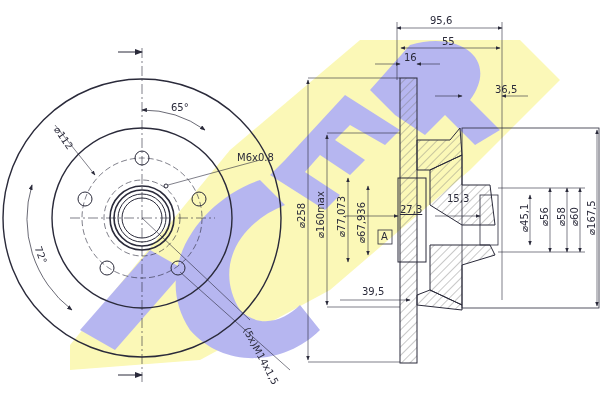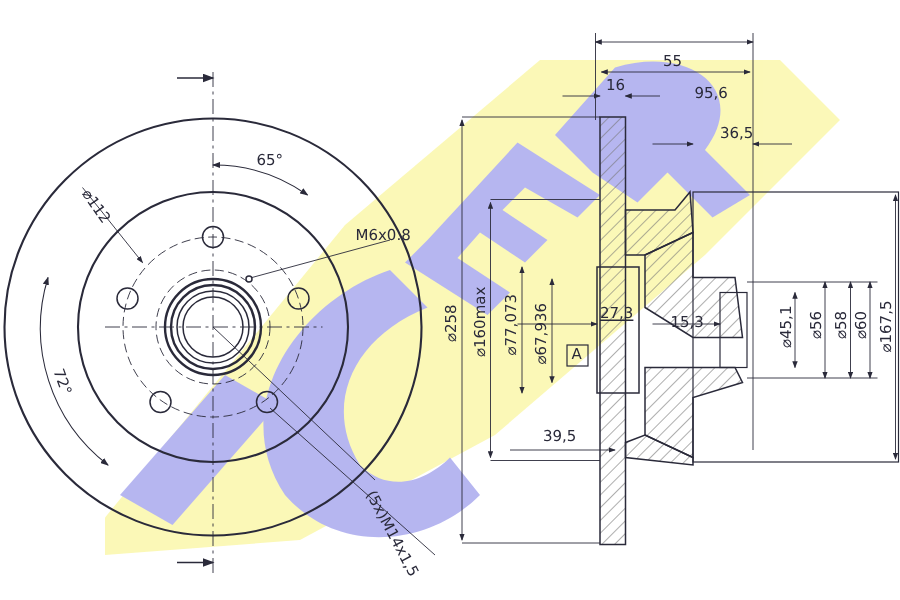--- a/index.html
+++ b/index.html
@@ -119,29 +119,29 @@
     <rect x="378" y="230" width="14" height="14" fill="none" stroke-width="0.8"></rect>
   </g>
 </svg>
 
 <div class="lbl" style="left:171px;top:103px;">65°</div>
 <div class="lbl rot" style="left:42px;top:245px;transform:rotate(70deg);">72°</div>
 <div class="lbl rot" style="left:60px;top:125px;transform:rotate(55deg);">⌀112</div>
 <div class="lbl" style="left:237px;top:153px;">M6x0.8</div>
 <div class="lbl rot" style="left:250px;top:326px;transform:rotate(62deg);">(5x)M14x1,5</div>
 
-<div class="lbl" style="left:463px;top:16px;margin-top:42px;">95,6</div>
+<div class="lbl" style="left:430px;top:16px;">95,6</div>
 <div class="lbl" style="left:442px;top:37px;">55</div>
 <div class="lbl" style="left:404px;top:53px;">16</div>
-<div class="lbl" style="left:480px;top:85px;">36,5</div>
+<div class="lbl" style="left:495px;top:85px;">36,5</div>
 <div class="lbl rot" style="left:297px;top:228px;transform:rotate(-90deg);">⌀258</div>
 <div class="lbl rot" style="left:316px;top:238px;transform:rotate(-90deg);">⌀160max</div>
 <div class="lbl rot" style="left:337px;top:237px;transform:rotate(-90deg);">⌀77,073</div>
 <div class="lbl rot" style="left:357px;top:243px;transform:rotate(-90deg);">⌀67,936</div>
 <div class="lbl" style="left:400px;top:205px;text-decoration:underline;">27,3</div>
-<div class="lbl" style="left:447px;top:211px;text-align:right;">15,3</div>
+<div class="lbl" style="left:447px;top:194px;text-align:right;">15,3</div>
 <div class="lbl rot" style="left:520px;top:232px;transform:rotate(-90deg);">⌀45,1</div>
 <div class="lbl rot" style="left:540px;top:226px;transform:rotate(-90deg);">⌀56</div>
 <div class="lbl rot" style="left:557px;top:226px;transform:rotate(-90deg);">⌀58</div>
 <div class="lbl rot" style="left:570px;top:226px;transform:rotate(-90deg);">⌀60</div>
 <div class="lbl rot" style="left:587px;top:235px;transform:rotate(-90deg);">⌀167,5</div>
 <div class="lbl" style="left:362px;top:287px;">39,5</div>
 <div class="lbl" style="left:381px;top:232px;">A</div>
 
 </body></html>

